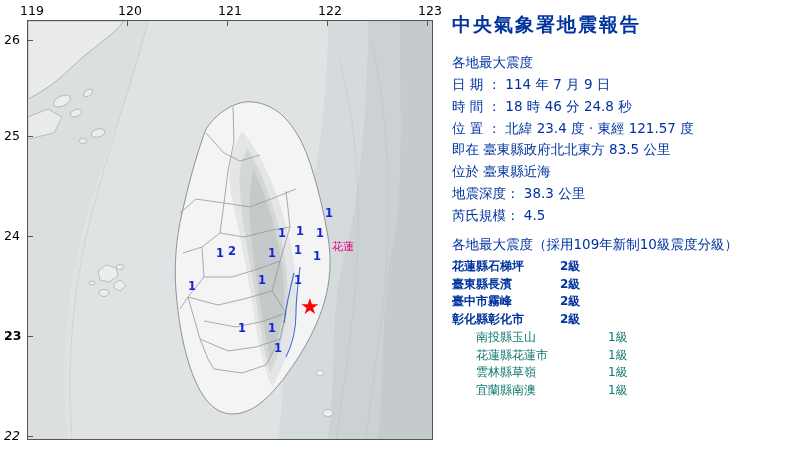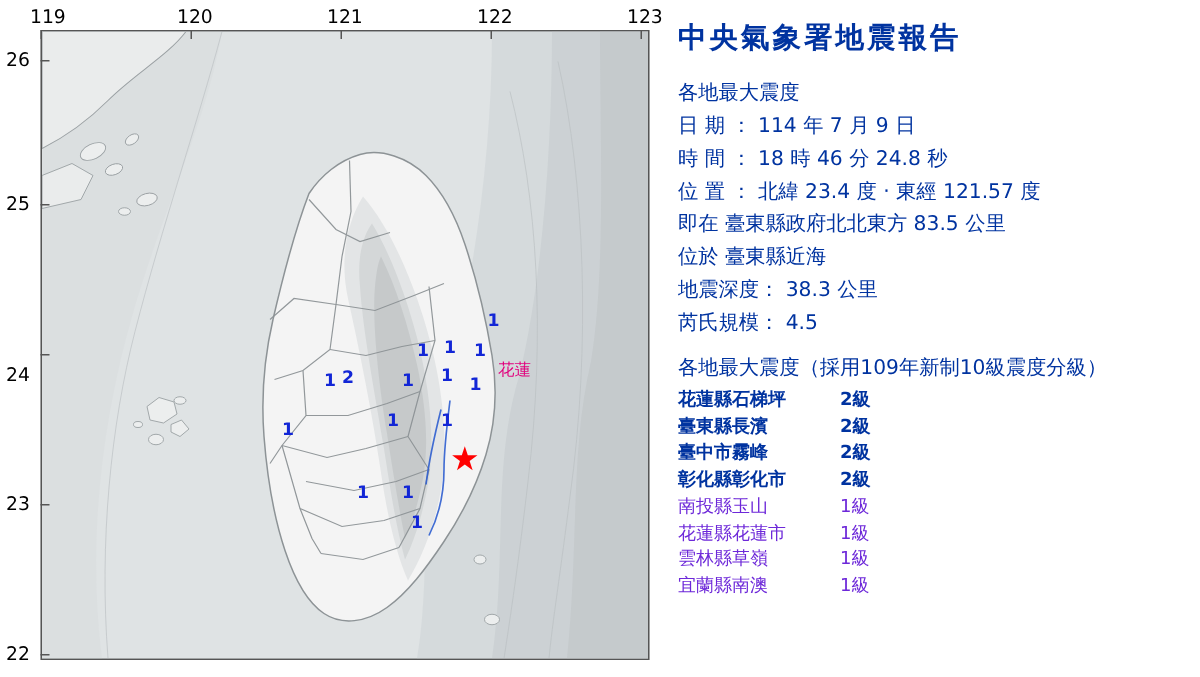--- a/index.html
+++ b/index.html
@@ -102,40 +102,40 @@
   }
   .intensity-row {
     font-size: 12px;
     line-height: 1.48;
     white-space: nowrap;
     display: block;
   }
   .intensity-row .place { display: inline-block; width: 108px; }
   .intensity-row .level { display: inline-block; }
   .lvl2 { color: #0033a0; font-weight: bold; }
-  .lvl1 { color: #6d28d9; }
+  .lvl1 { color: #0f766e; margin-left: 24px; }
 </style>
 </head>
 <body>
 
 <div id="root">
 
   <div id="map-panel">
 
     <div class="axis-lbl x-lbl" style="left:20px;">119</div>
     <div class="axis-lbl x-lbl" style="left:118px;">120</div>
     <div class="axis-lbl x-lbl" style="left:218px;">121</div>
     <div class="axis-lbl x-lbl" style="left:318px;">122</div>
     <div class="axis-lbl x-lbl" style="left:418px;">123</div>
 
     <div class="axis-lbl y-lbl" style="top:32px;">26</div>
     <div class="axis-lbl y-lbl" style="top:128px;">25</div>
-    <div class="axis-lbl y-lbl" style="top:242px;">24</div>
-    <div class="axis-lbl y-lbl" style="top:328px;">23</div>
-    <div class="axis-lbl y-lbl" style="top:428px;">22</div>
+    <div class="axis-lbl y-lbl" style="top:228px;">24</div>
+    <div class="axis-lbl y-lbl" style="top:328px;font-weight:bold;">23</div>
+    <div class="axis-lbl y-lbl" style="top:428px;font-style:italic;">22</div>
 
     <div id="map-frame">
 
       <svg id="map-svg" width="404" height="418" viewBox="0 0 404 418">
 
         <rect x="0" y="0" width="404" height="418" fill="#dfe3e4"></rect>
 
         <path d="M300,0 L404,0 L404,418 L250,418 C260,360 250,300 268,240 C285,180 300,90 300,0 Z" fill="#d2d7d9" opacity="0.75"></path>
         <path d="M340,0 L404,0 L404,418 L300,418 C310,350 300,290 318,230 C333,170 340,80 340,0 Z" fill="#c8cdd0" opacity="0.7"></path>
         <path d="M372,0 L404,0 L404,418 L350,418 C358,340 352,280 366,220 C376,160 372,70 372,0 Z" fill="#bfc4c7" opacity="0.6"></path>

